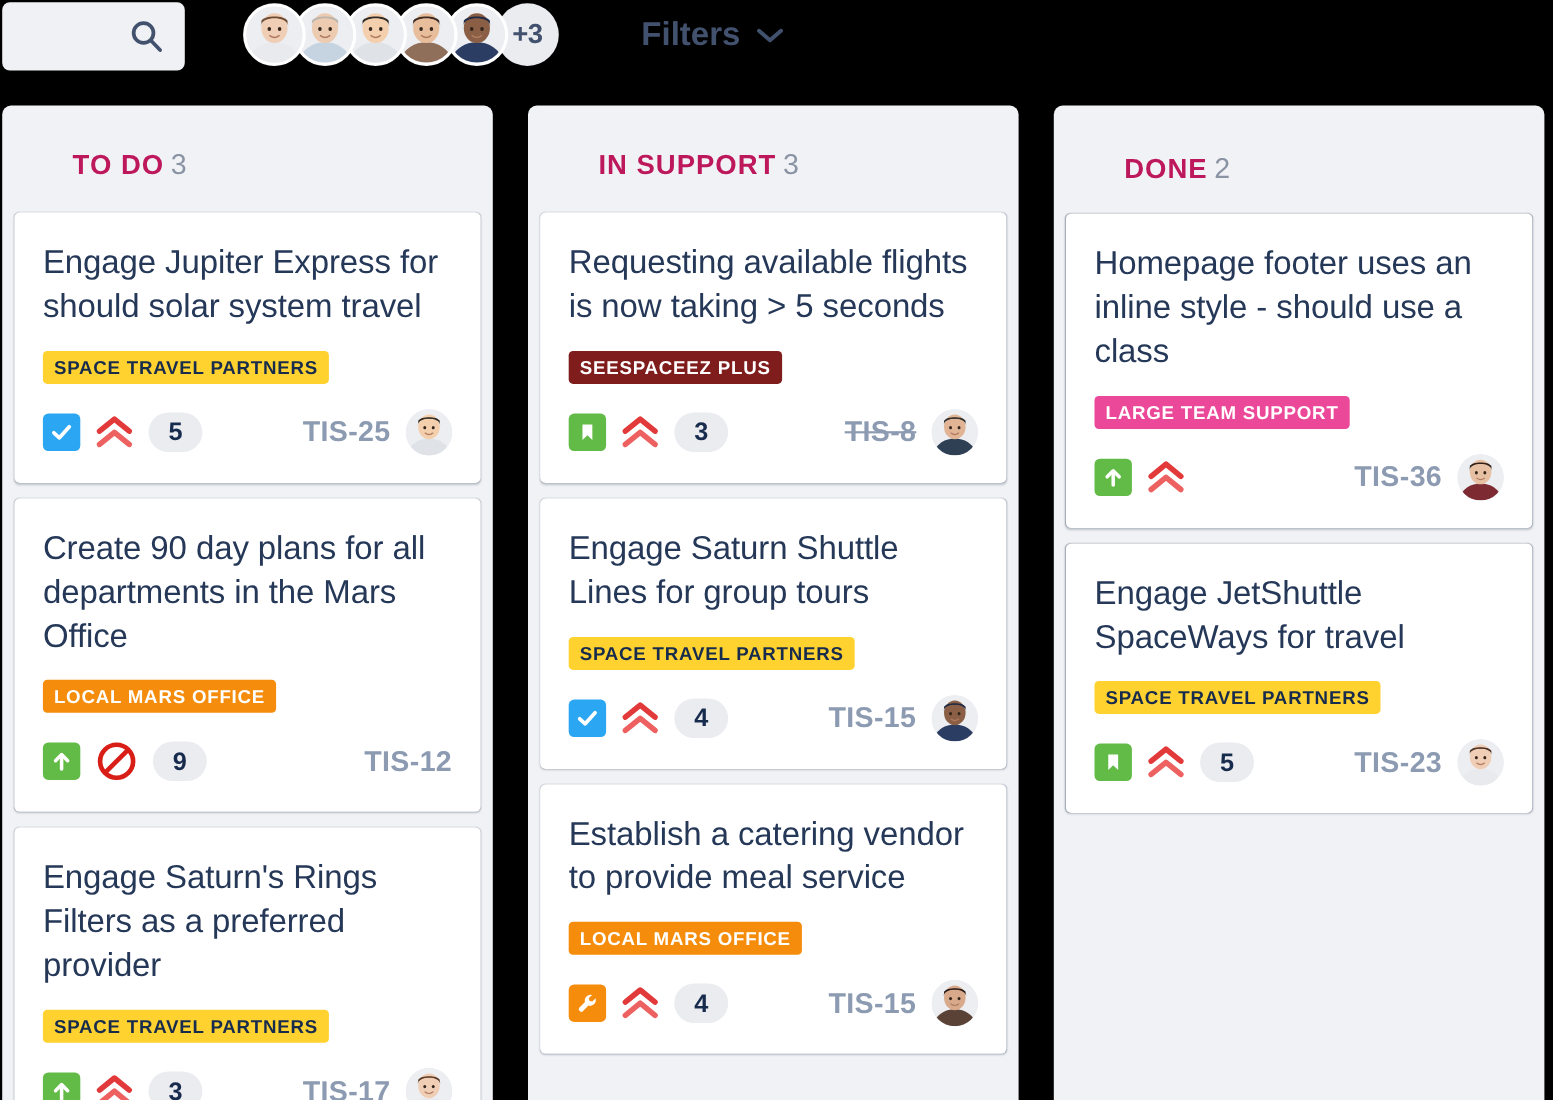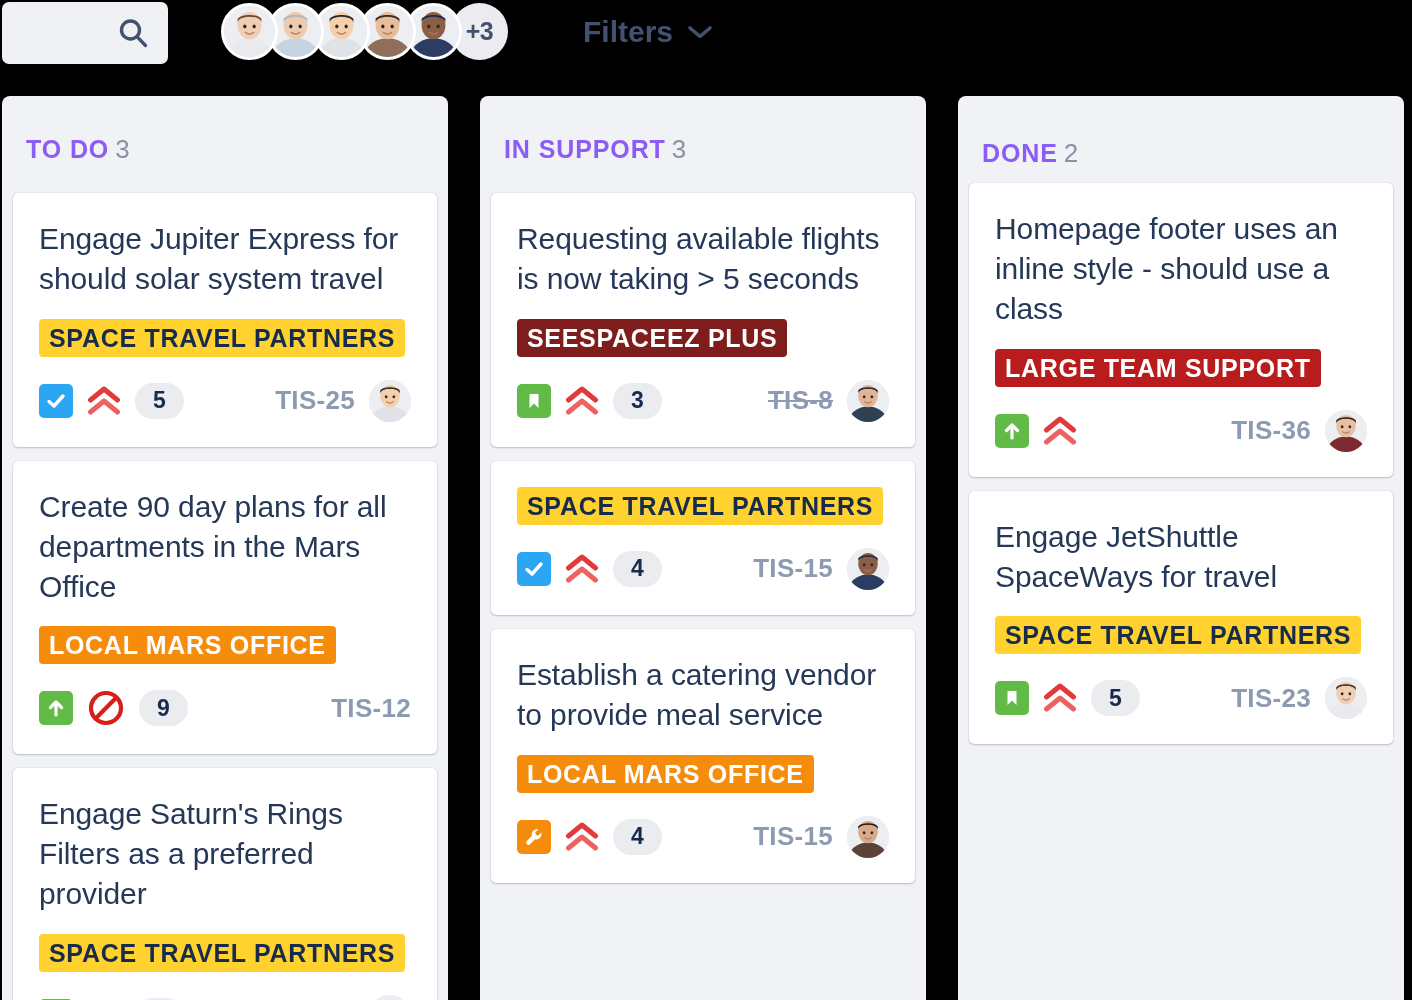--- a/index.html
+++ b/index.html
@@ -111,30 +111,31 @@
   .column.col-done { width: 446px; }
   .col-header {
     padding: 38px 0 28px 24px;
     font-size: 25px;
     letter-spacing: 0.9px;
     color: #6b778c;
     white-space: nowrap;
   }
   .col-header .name {
     font-weight: 700;
-    color: #8b5cf6;
+    color: #be185d;
+    margin-left: 40px;
   }
   .col-header .count {
     font-weight: 400;
     color: #8993a4;
     letter-spacing: 0;
     margin-left: 6px;
     font-size: 26px;
   }
-  .col-done .col-header { padding-top: 42px; padding-bottom: 14px; }
+  .col-done .col-header { padding-top: 42px; padding-bottom: 25px; }
 
   .cards {
     padding: 0 11px;
     display: flex;
     flex-direction: column;
     gap: 14px;
   }
   .card {
     background: #ffffff;
     border-radius: 5px;
@@ -146,21 +147,21 @@
   .card-title {
     font-size: 30px;
     line-height: 1.33;
     color: #253858;
     font-weight: 400;
     letter-spacing: -0.1px;
     margin-bottom: 20px;
   }
   .label {
     display: inline-block;
-    font-size: 25px;
+    font-size: 17px;
     font-weight: 700;
     letter-spacing: 0.7px;
     padding: 7px 10px 6px 10px;
     border-radius: 4px;
     margin-bottom: 22px;
     line-height: 1;
   }
   .card-footer {
     display: flex;
     align-items: center;
@@ -443,20 +444,21 @@
     <path d="M16 20 C16 10 44 10 44 20 L44 15 C40 9 20 9 16 15 Z" fill="#2b2b2b"></path>
     <ellipse cx="24.5" cy="24" rx="1.9" ry="2.2" fill="#33241c"></ellipse>
     <ellipse cx="35.5" cy="24" rx="1.9" ry="2.2" fill="#33241c"></ellipse>
     <path d="M25 31 Q30 35 35 31" stroke="#b07a5e" stroke-width="1.5" fill="none" stroke-linecap="round"></path>
   </svg>
               </span>
             </div>
           </div>
         </div>
         <div class="card">
+          <div class="card-title">Engage Saturn Shuttle Lines for group tours</div>
           <div><span class="label" style="background:#ffd230;color:#172b4d">SPACE TRAVEL PARTNERS</span></div>
           <div class="card-footer">
             <div class="ftr-left">
               <span class="type-icon" style="background:#2ba6f2">
                 <svg width="22" height="22" viewBox="0 0 22 22" fill="none">
                   <path d="M4 11.5 L9 16 L18 6" stroke="#fff" stroke-width="3.4" stroke-linecap="round" stroke-linejoin="round"></path>
                 </svg>
               </span>
               <span>
     <svg class="prio-icon" viewBox="0 0 34 30" fill="none">
@@ -518,21 +520,21 @@
             </div>
           </div>
         </div>
       </div>
     </div>
     <div class="column col-done">
       <div class="col-header"><span class="name">DONE</span><span class="count">2</span></div>
       <div class="cards">
         <div class="card">
           <div class="card-title">Homepage footer uses an inline style - should use a class</div>
-          <div><span class="label" style="background:#b91c1c;color:#ffffff">LARGE TEAM SUPPORT</span></div>
+          <div><span class="label" style="background:#ec4899;color:#ffffff">LARGE TEAM SUPPORT</span></div>
           <div class="card-footer">
             <div class="ftr-left">
               <span class="type-icon" style="background:#62bb46">
                 <svg width="22" height="22" viewBox="0 0 22 22" fill="none">
                   <path d="M11 18 L11 6" stroke="#fff" stroke-width="3.2" stroke-linecap="round"></path>
                   <path d="M5.5 10.5 L11 5 L16.5 10.5" stroke="#fff" stroke-width="3.2" stroke-linecap="round" stroke-linejoin="round"></path>
                 </svg>
               </span>
               <span>
     <svg class="prio-icon" viewBox="0 0 34 30" fill="none">

